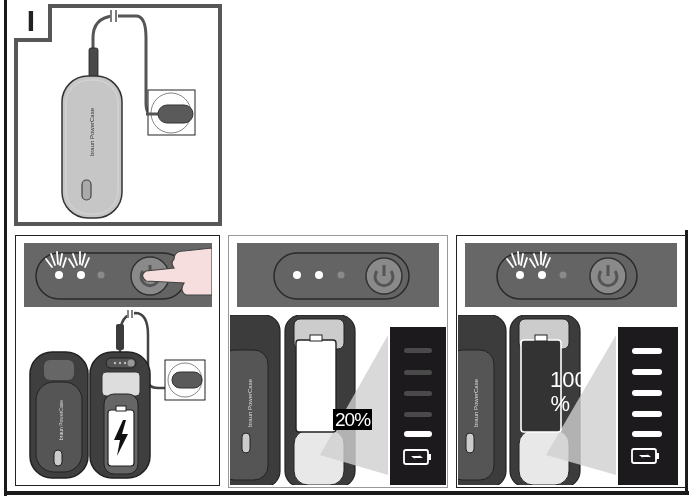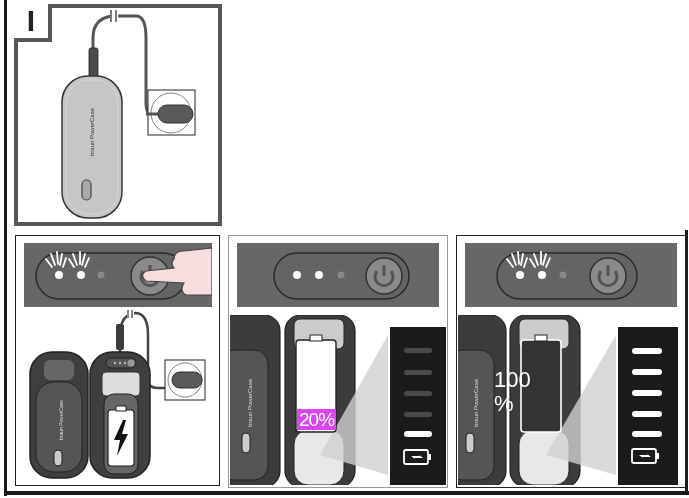--- a/index.html
+++ b/index.html
@@ -10,21 +10,21 @@
   .outer-right { left:685px; top:230px; width:3px; height:265px; background:#1a1a1a; }
 
   .panel1 { left:14px; top:4px; width:200px; height:214px; border:4px solid #575757; }
   .step-label { left:14px; top:4px; width:34px; height:34px; border-right:4px solid #575757; border-bottom:4px solid #575757; background:#fff; display:flex; align-items:center; justify-content:center; font-size:30px; font-weight:bold; color:#222; line-height:1; }
 
   .panel2 { left:15px; top:235px; width:203px; height:249px; border:1.5px solid #222; }
   .panel3 { left:228px; top:235px; width:218px; height:251px; border:1.5px solid #999; }
   .panel4 { left:456px; top:235px; width:228px; height:251px; border:1.5px solid #222; }
 
   .strip { background:#676767; }
-  .pct20 { background:#d946ef; color:#fff; font-size:19px; padding:0 2px; letter-spacing:-1px; }
+  .pct20 { background:#000000; color:#fff; font-size:19px; padding:0 2px; letter-spacing:-1px;margin-left:36px; }
   .pct100 { color:#fff; font-size:22px; line-height:24px; }
 </style>
 </head>
 <body>
 
 <div class="abs outer-left"></div>
 <div class="abs outer-bottom"></div>
 <div class="abs outer-right"></div>
 
 <div class="abs panel1"></div>
@@ -189,16 +189,16 @@
   <rect x="174" y="54" width="30" height="6" rx="3" fill="#fff"></rect>
   <rect x="174" y="75" width="30" height="6" rx="3" fill="#fff"></rect>
   <rect x="174" y="96" width="30" height="6" rx="3" fill="#fff"></rect>
   <rect x="174" y="116" width="30" height="6" rx="3" fill="#fff"></rect>
   <rect x="174" y="134" width="24" height="14" rx="2" fill="none" stroke="#fff" stroke-width="1.8"></rect>
   <rect x="198" y="138" width="3" height="6" fill="#fff"></rect>
   <path d="M 181 140 L 190 140 L 188 138 L 193 142 L 184 142 L 186 144 Z" fill="#fff"></path>
   <rect x="63" y="25" width="40" height="92" rx="3" fill="#333" stroke="#fff" stroke-width="1.6"></rect>
   <rect x="77" y="20" width="12" height="6" fill="#fff" stroke="#222"></rect>
 </svg>
-<div class="abs" style="left:494px;top:368px;width:20px;text-align:left;">
+<div class="abs" style="left:550px;top:368px;width:20px;text-align:right;">
   <div class="pct100">100</div>
   <div class="pct100">%</div>
 </div>
 
 </body></html>

